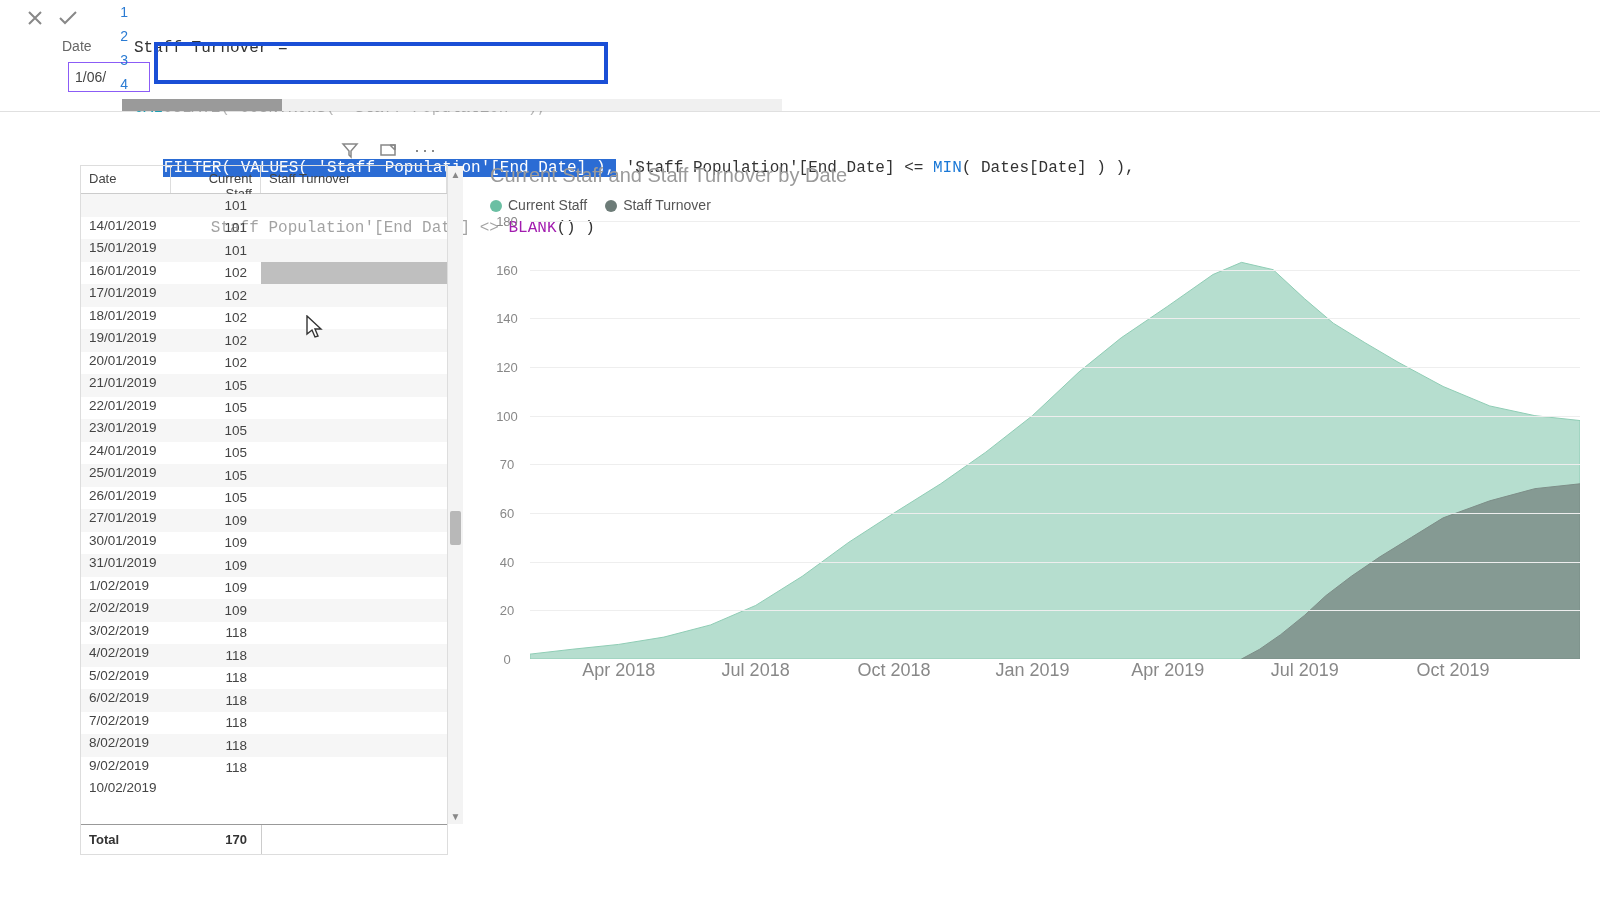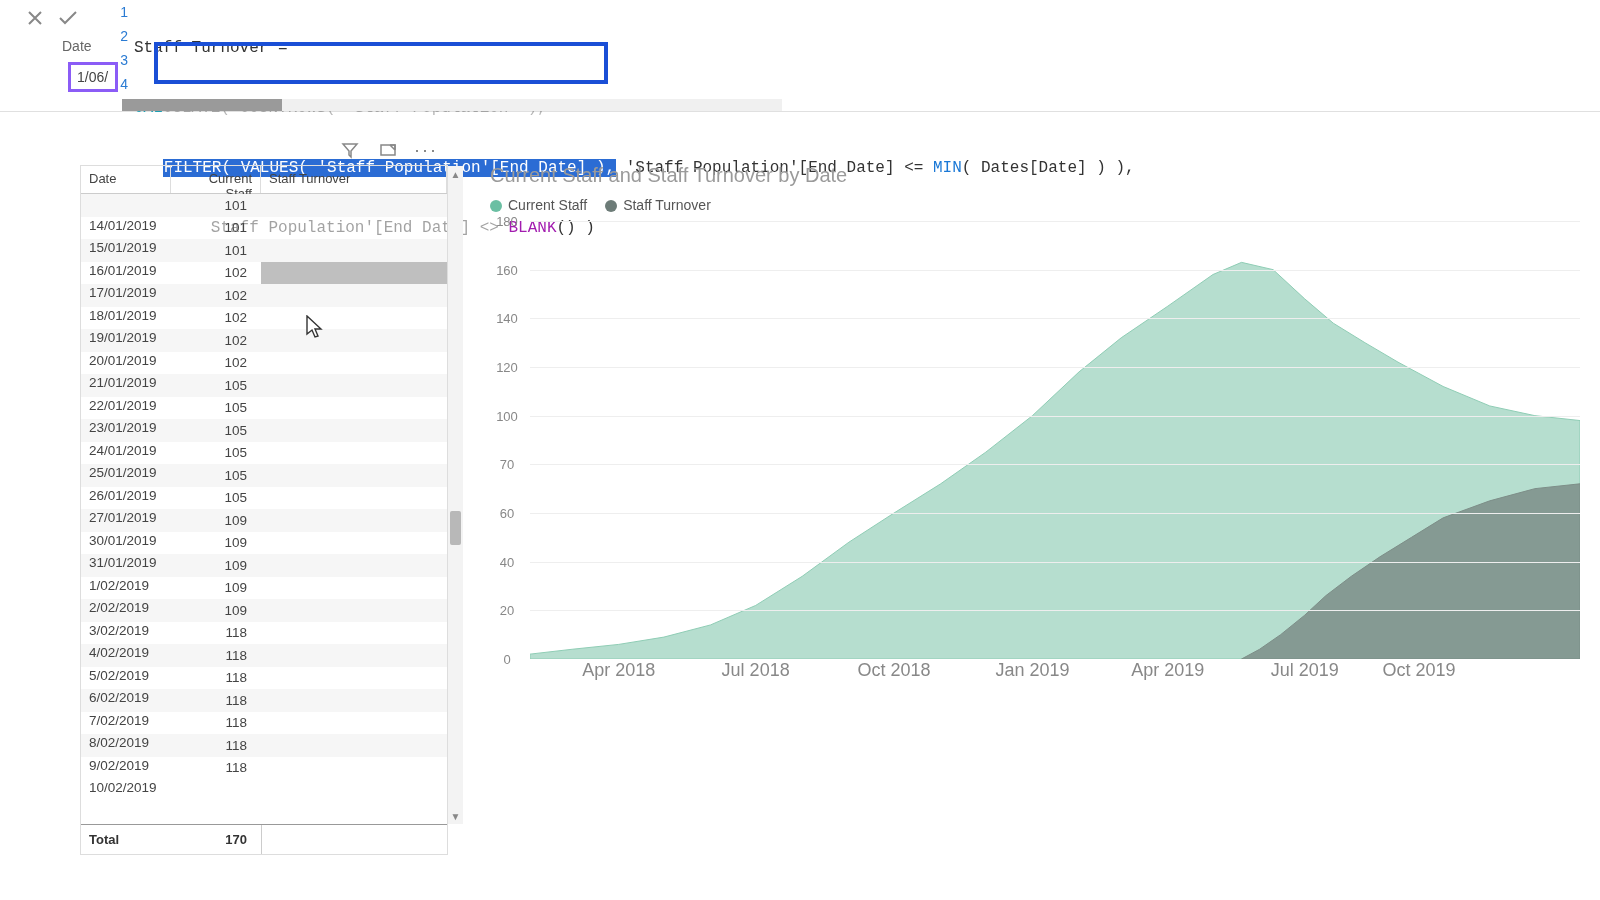--- a/index.html
+++ b/index.html
@@ -3,21 +3,21 @@
 <meta charset="utf-8">
 <style>
   * { box-sizing: border-box; margin: 0; padding: 0; }
   body { font-family: "Segoe UI", Arial, sans-serif; font-size: 13px; color: #333; background: #fff; width: 1600px; height: 900px; overflow: hidden; position: relative; }
 
   
   .formula-area { position: relative; height: 112px; border-bottom: 1px solid #e0e0e0; }
   .fb-controls { position: absolute; left: 0; top: 0; width: 104px; height: 36px; display: flex; align-items: center; justify-content: center; gap: 14px; }
   .fb-x svg, .fb-check svg { display:block; }
   .fb-date-label { position: absolute; left: 62px; top: 38px; color: #666; font-size: 14px; }
-  .fb-date-cell { position: absolute; left: 68px; top: 62px; width: 50px; height: 30px; border: 3px solid #8b5cf6; background:#fff; display:flex; align-items:center; padding:0 6px; font-size:14px; color:#444;}
+  .fb-date-cell { position: absolute; left: 68px; top: 62px; width: 82px; height: 30px; border: 1px solid #8b5cf6; background:#fff; display:flex; align-items:center; padding:0 6px; font-size:14px; color:#444;}
   .gutter { position: absolute; left: 110px; top: 0; width: 18px; }
   .gutter div { height: 24px; line-height: 24px; color: #2a7bd3; font-size: 14px; text-align:right; }
   .code { position: absolute; left: 134px; top: 0; right: 8px; font-family: Consolas, "Courier New", monospace; font-size: 16px; color:#333; white-space: pre; }
   .code .line { height: 24px; line-height: 24px; }
   .kw-calc { color: #1a9fb3; }
   .kw-min  { color: #1a78d6; }
   .kw-blank{ color: #a21caf; }
   .sel     { background: #2b6cd4; color: #fff; padding: 0 1px; }
   .highlight-box { position:absolute; border:4px solid #1a4fd6; pointer-events:none; }
   .hscroll-track { position:absolute; left:122px; bottom:0px; width:660px; height:12px; background:#f0f0f0; }
@@ -290,21 +290,21 @@
           <path d="M 0 438 L 0 433.1333333333333 L 42.12034383954155 428.26666666666665 L 88.75358166189112 423.4 L 133.88252148997134 416.09999999999997 L 180.5157593123209 403.93333333333334 L 225.64469914040114 384.46666666666664 L 272.2779369627507 355.26666666666665 L 318.9111747851003 321.20000000000005 L 364.0401146131805 292.00000000000006 L 410.6733524355301 262.8 L 455.80229226361035 231.16666666666669 L 502.4355300859599 194.66666666666666 L 549.0687679083094 150.86666666666667 L 591.189111747851 116.80000000000003 L 637.8223495702006 85.16666666666666 L 682.9512893982809 53.53333333333334 L 711.5329512893983 41.36666666666667 L 743.1232091690545 48.666666666666686 L 774.7134670487105 77.86666666666669 L 803.2951289398281 102.19999999999997 L 834.8853868194842 121.66666666666667 L 867.9799426934097 141.13333333333333 L 913.10888252149 165.46666666666667 L 959.7421203438395 184.93333333333337 L 1004.8710601719198 194.66666666666666 L 1050 199.53333333333336 L 1050 438 Z" fill="#8fcdb5" fill-opacity="0.65" stroke="#8fcdb5" stroke-width="1"></path>
           <path d="M 711.5329512893983 438 L 711.5329512893983 438 L 729.5845272206304 428.26666666666665 L 750.6446991404011 413.66666666666663 L 774.7134670487105 394.2 L 795.7736389684815 374.73333333333335 L 821.3467048710602 355.26666666666665 L 849.9283667621777 335.79999999999995 L 881.5186246418338 316.3333333333333 L 913.10888252149 296.8666666666667 L 959.7421203438395 279.8333333333333 L 1004.8710601719198 267.6666666666667 L 1050 262.8 L 1050 438 Z" fill="#7d8e88" fill-opacity="0.85" stroke="#7d8e88" stroke-width="1"></path>
         </svg></div>
     <div class="xaxis" id="xaxis">
         <div class="xt" style="left: 88.7536px;">Apr 2018</div>
         <div class="xt" style="left: 225.645px; margin-top: 16px;">Jul 2018</div>
         <div class="xt" style="left: 364.04px;">Oct 2018</div>
         <div class="xt" style="left: 502.436px;">Jan 2019</div>
         <div class="xt" style="left: 637.822px;">Apr 2019</div>
         <div class="xt" style="left: 774.713px;">Jul 2019</div>
-        <div class="xt" style="left: 889px; margin-top: 20px;">Oct 2019</div>
+        <div class="xt" style="left: 923px; margin-top: 20px;">Oct 2019</div>
       </div>
   <div class="ytick" style="top: 438px;">0</div>
       <div class="ytick" style="top: 389.333px;">20</div>
       <div class="grid" style="top: 389.333px;"></div>
       <div class="ytick" style="top: 340.667px;">40</div>
       <div class="grid" style="top: 340.667px;"></div>
       <div class="ytick" style="top: 292px;">60</div>
       <div class="grid" style="top: 292px;"></div>
       <div class="ytick" style="top: 243.333px;">70</div>
       <div class="grid" style="top: 243.333px;"></div>

